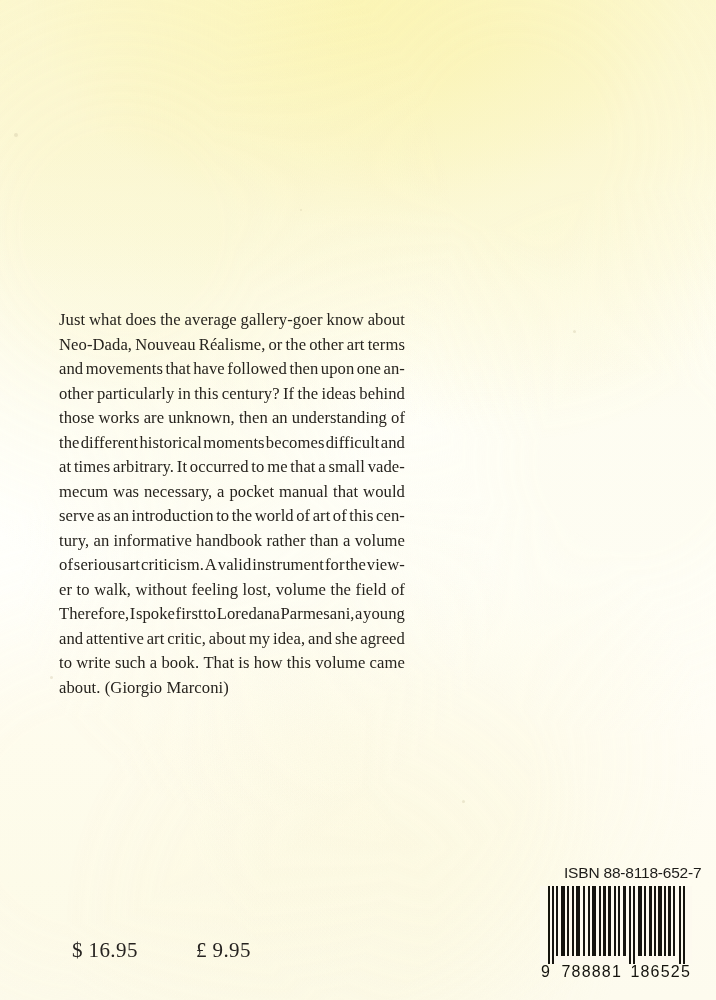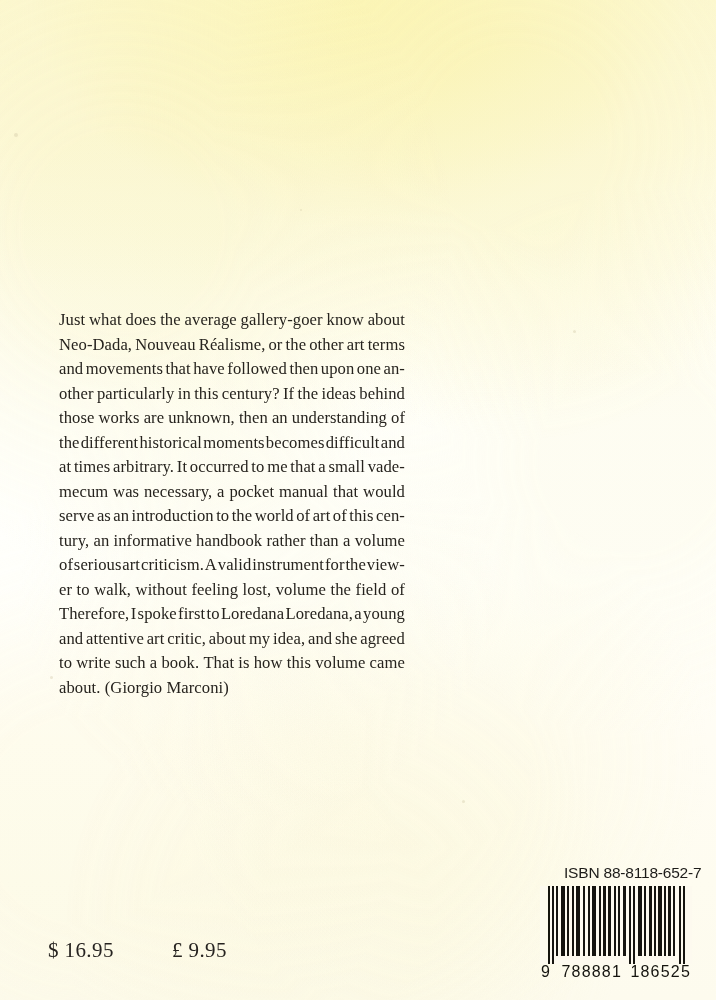--- a/index.html
+++ b/index.html
@@ -79,21 +79,21 @@
     display: flex;
     justify-content: space-between;
     white-space: normal;
   }
   .blurb .line.j > span { display: inline-block; }
   .blurb .line.last { display: block; }
 
   
   .price-row {
     position: absolute;
-    left: 48px;
+    left: 72px;
     top: 938px;
     color: #262320;
     font-size: 21px;
     letter-spacing: 0.4px;
   }
   .price {
     display: inline-block;
   }
   .price-usd { width: 124px; }
 
@@ -283,21 +283,21 @@
     </p>
 
     <p>
       <span class="line j">
           <span>Therefore,</span>
           <span>I</span>
           <span>spoke</span>
           <span>first</span>
           <span>to</span>
           <span>Loredana</span>
-          <span>Loredana,</span>
+          <span>Parmesani,</span>
           <span>a</span>
           <span>young</span>
         </span>
       <span class="line j">
           <span>and</span>
           <span>attentive</span>
           <span>art</span>
           <span>critic,</span>
           <span>about</span>
           <span>my</span>

